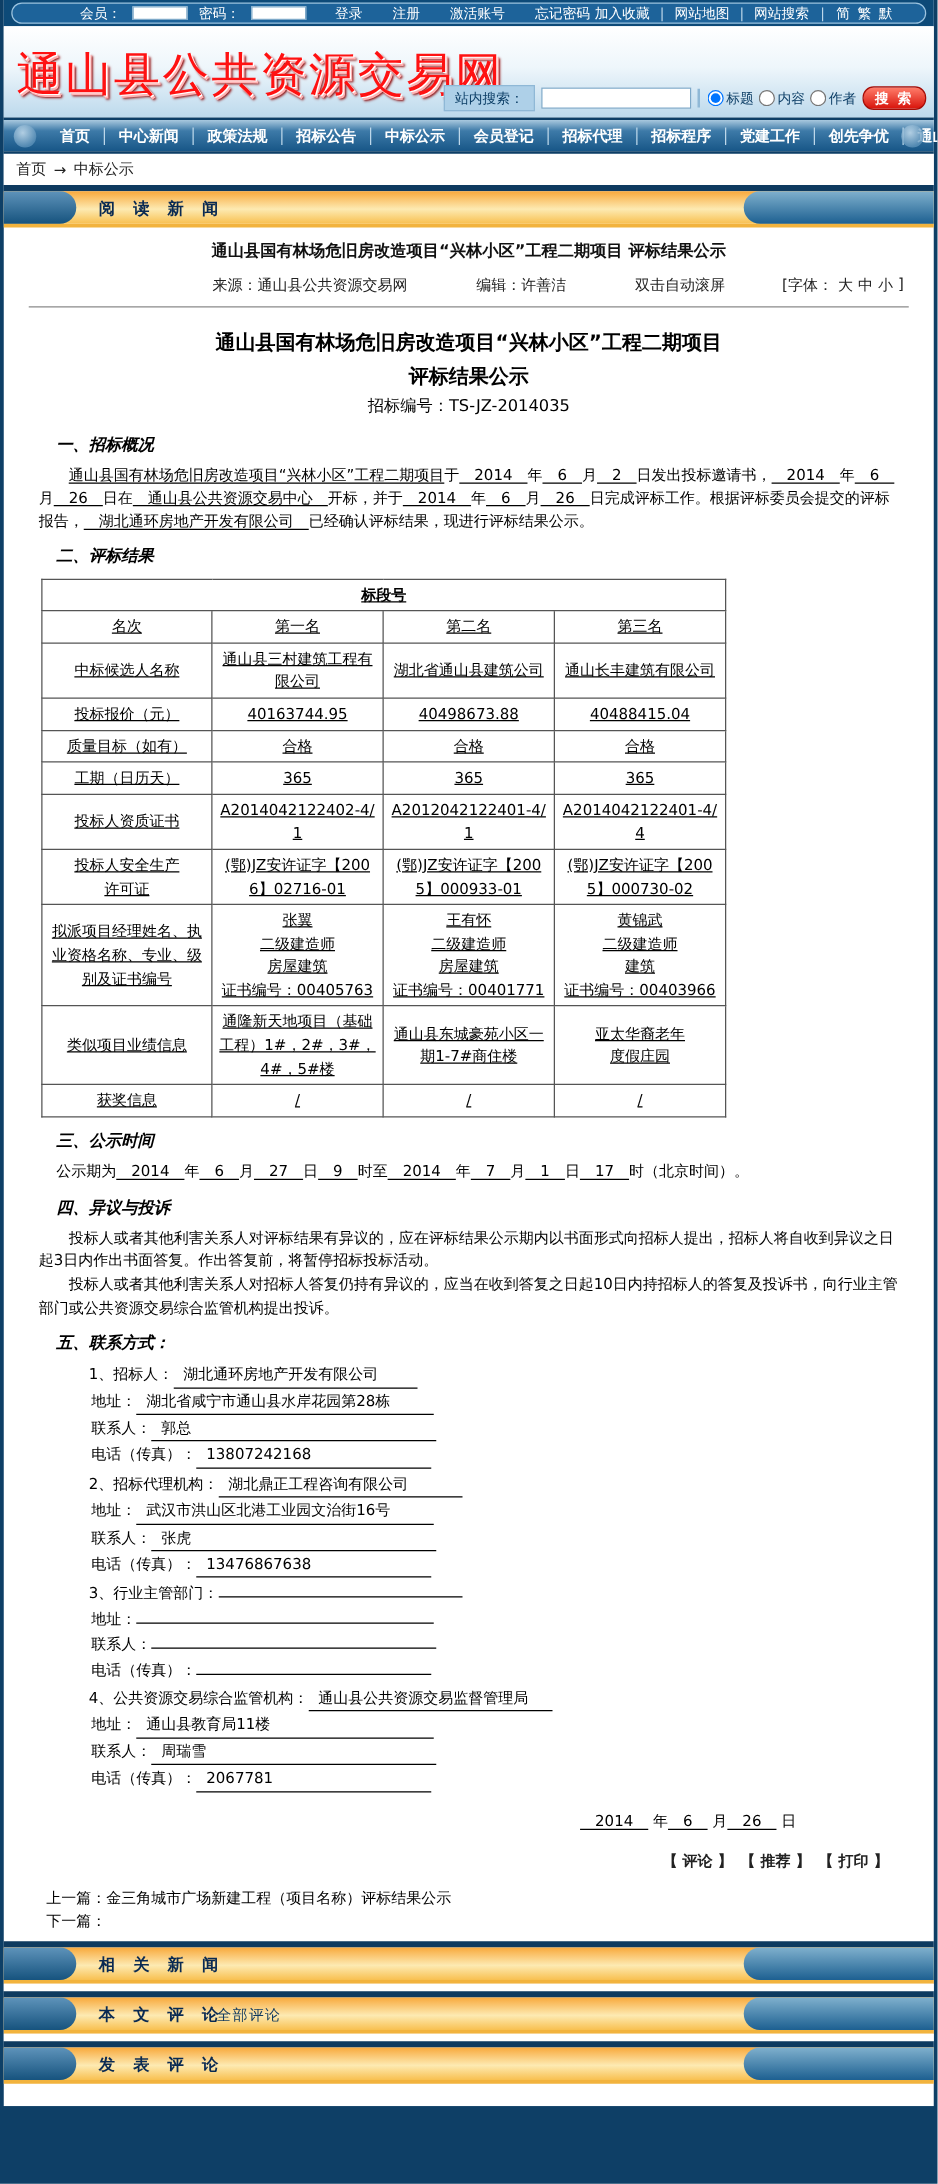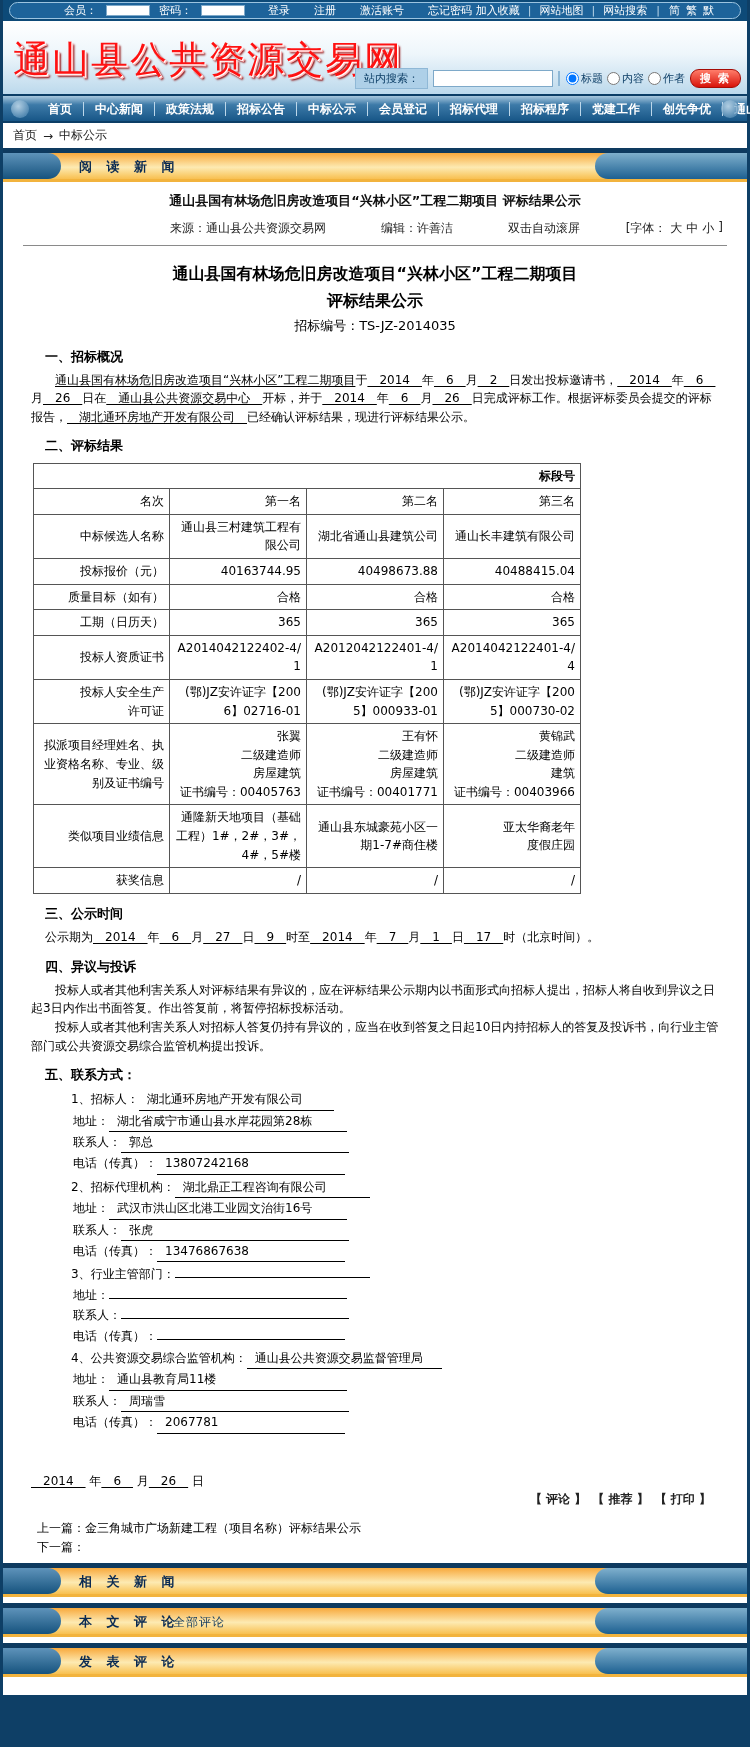--- a/index.html
+++ b/index.html
@@ -56,42 +56,42 @@
   .article-head { padding:10px 20px 0 20px; }
   .list-title { text-align:center; font-size:13px; font-weight:bold; color:#111; }
   .meta-row { position:relative; margin-top:10px; font-size:12px; color:#222; display:flex; justify-content:center; gap:55px; }
   .meta-fonts { position:absolute; right:4px; display:flex; gap:4px; }
   .meta-fonts span[data-fs] { cursor:pointer; }
   .meta-hr { border:none; border-top:1px solid #8a8a8a; margin:8px 0 0 0; }
 
   .doc { padding:14px 28px 0 28px; font-size:12px; color:#000; line-height:1.55; }
   .doc-title { text-align:center; font-size:16px; font-weight:bold; line-height:1.7; }
   .tender-no { text-align:center; font-size:13px; margin-top:2px; }
-  .sec-heading { font-weight:bold; font-size:13px; margin:10px 0 4px 14px; }
+  .sec-heading { font-weight:bold; font-size:13px; margin:10px 0 4px 14px;font-style:italic; }
   .para { text-indent:2em; }
   .useg { text-decoration:underline; text-underline-offset:2px; }
 
   
   .results-table { border-collapse:collapse; margin:6px 0 4px 2px; width:548px; table-layout:fixed; }
-  .results-table th, .results-table td { border:1px solid #555; font-size:12px; text-align:right; padding:3px 5px;
-    font-weight:normal; white-space:pre-line; word-break:break-all; }
+  .results-table th, .results-table td { border:1px solid #555; font-size:12px; text-align:center; padding:3px 5px;
+    font-weight:normal; white-space:pre-line; word-break:break-all;text-decoration:underline; }
   .results-table .tg { font-weight:bold; }
   .results-table col.c0 { width:136px; }
 
   
   .contacts { margin-left:14px; }
   .contact { margin-bottom:2px; }
   .c-line1 { margin-left:26px; line-height:1.7; }
   .c-line { margin-left:28px; line-height:1.7; }
   .uline { display:inline-block; border-bottom:1px solid #000; padding:0 8px; min-height:14px; text-align:left; }
   .c-val { min-width:195px; } .c-addr { min-width:238px; } .c-person { min-width:228px; } .c-phone { min-width:188px; }
 
-  .date-line { padding-right:82px; margin-top:38px; font-size:12px; }
+  .date-line { text-align:right; padding-right:82px; margin-top:14px; font-size:12px; }
   .read-block { text-align:right; padding-right:14px; margin-top:28px; font-size:11px; line-height:1.6; color:#000; }
-  .actions-row { text-align:right; padding-right:8px; font-size:12px; font-weight:bold; }
+  .actions-row { text-align:right; padding-right:8px; margin-top:14px; font-size:12px; font-weight:bold; }
   .actions-row a { color:#222; text-decoration:none; margin-left:6px; cursor:pointer; }
   .prev-next { font-size:12px; padding:10px 0 6px 6px; line-height:1.6; }
   .prev-next div { cursor:pointer; }
 
   
   .comment-wrap { display:flex; padding:8px 0 10px 0; }
 </style>
 </head>
 <body>
 

